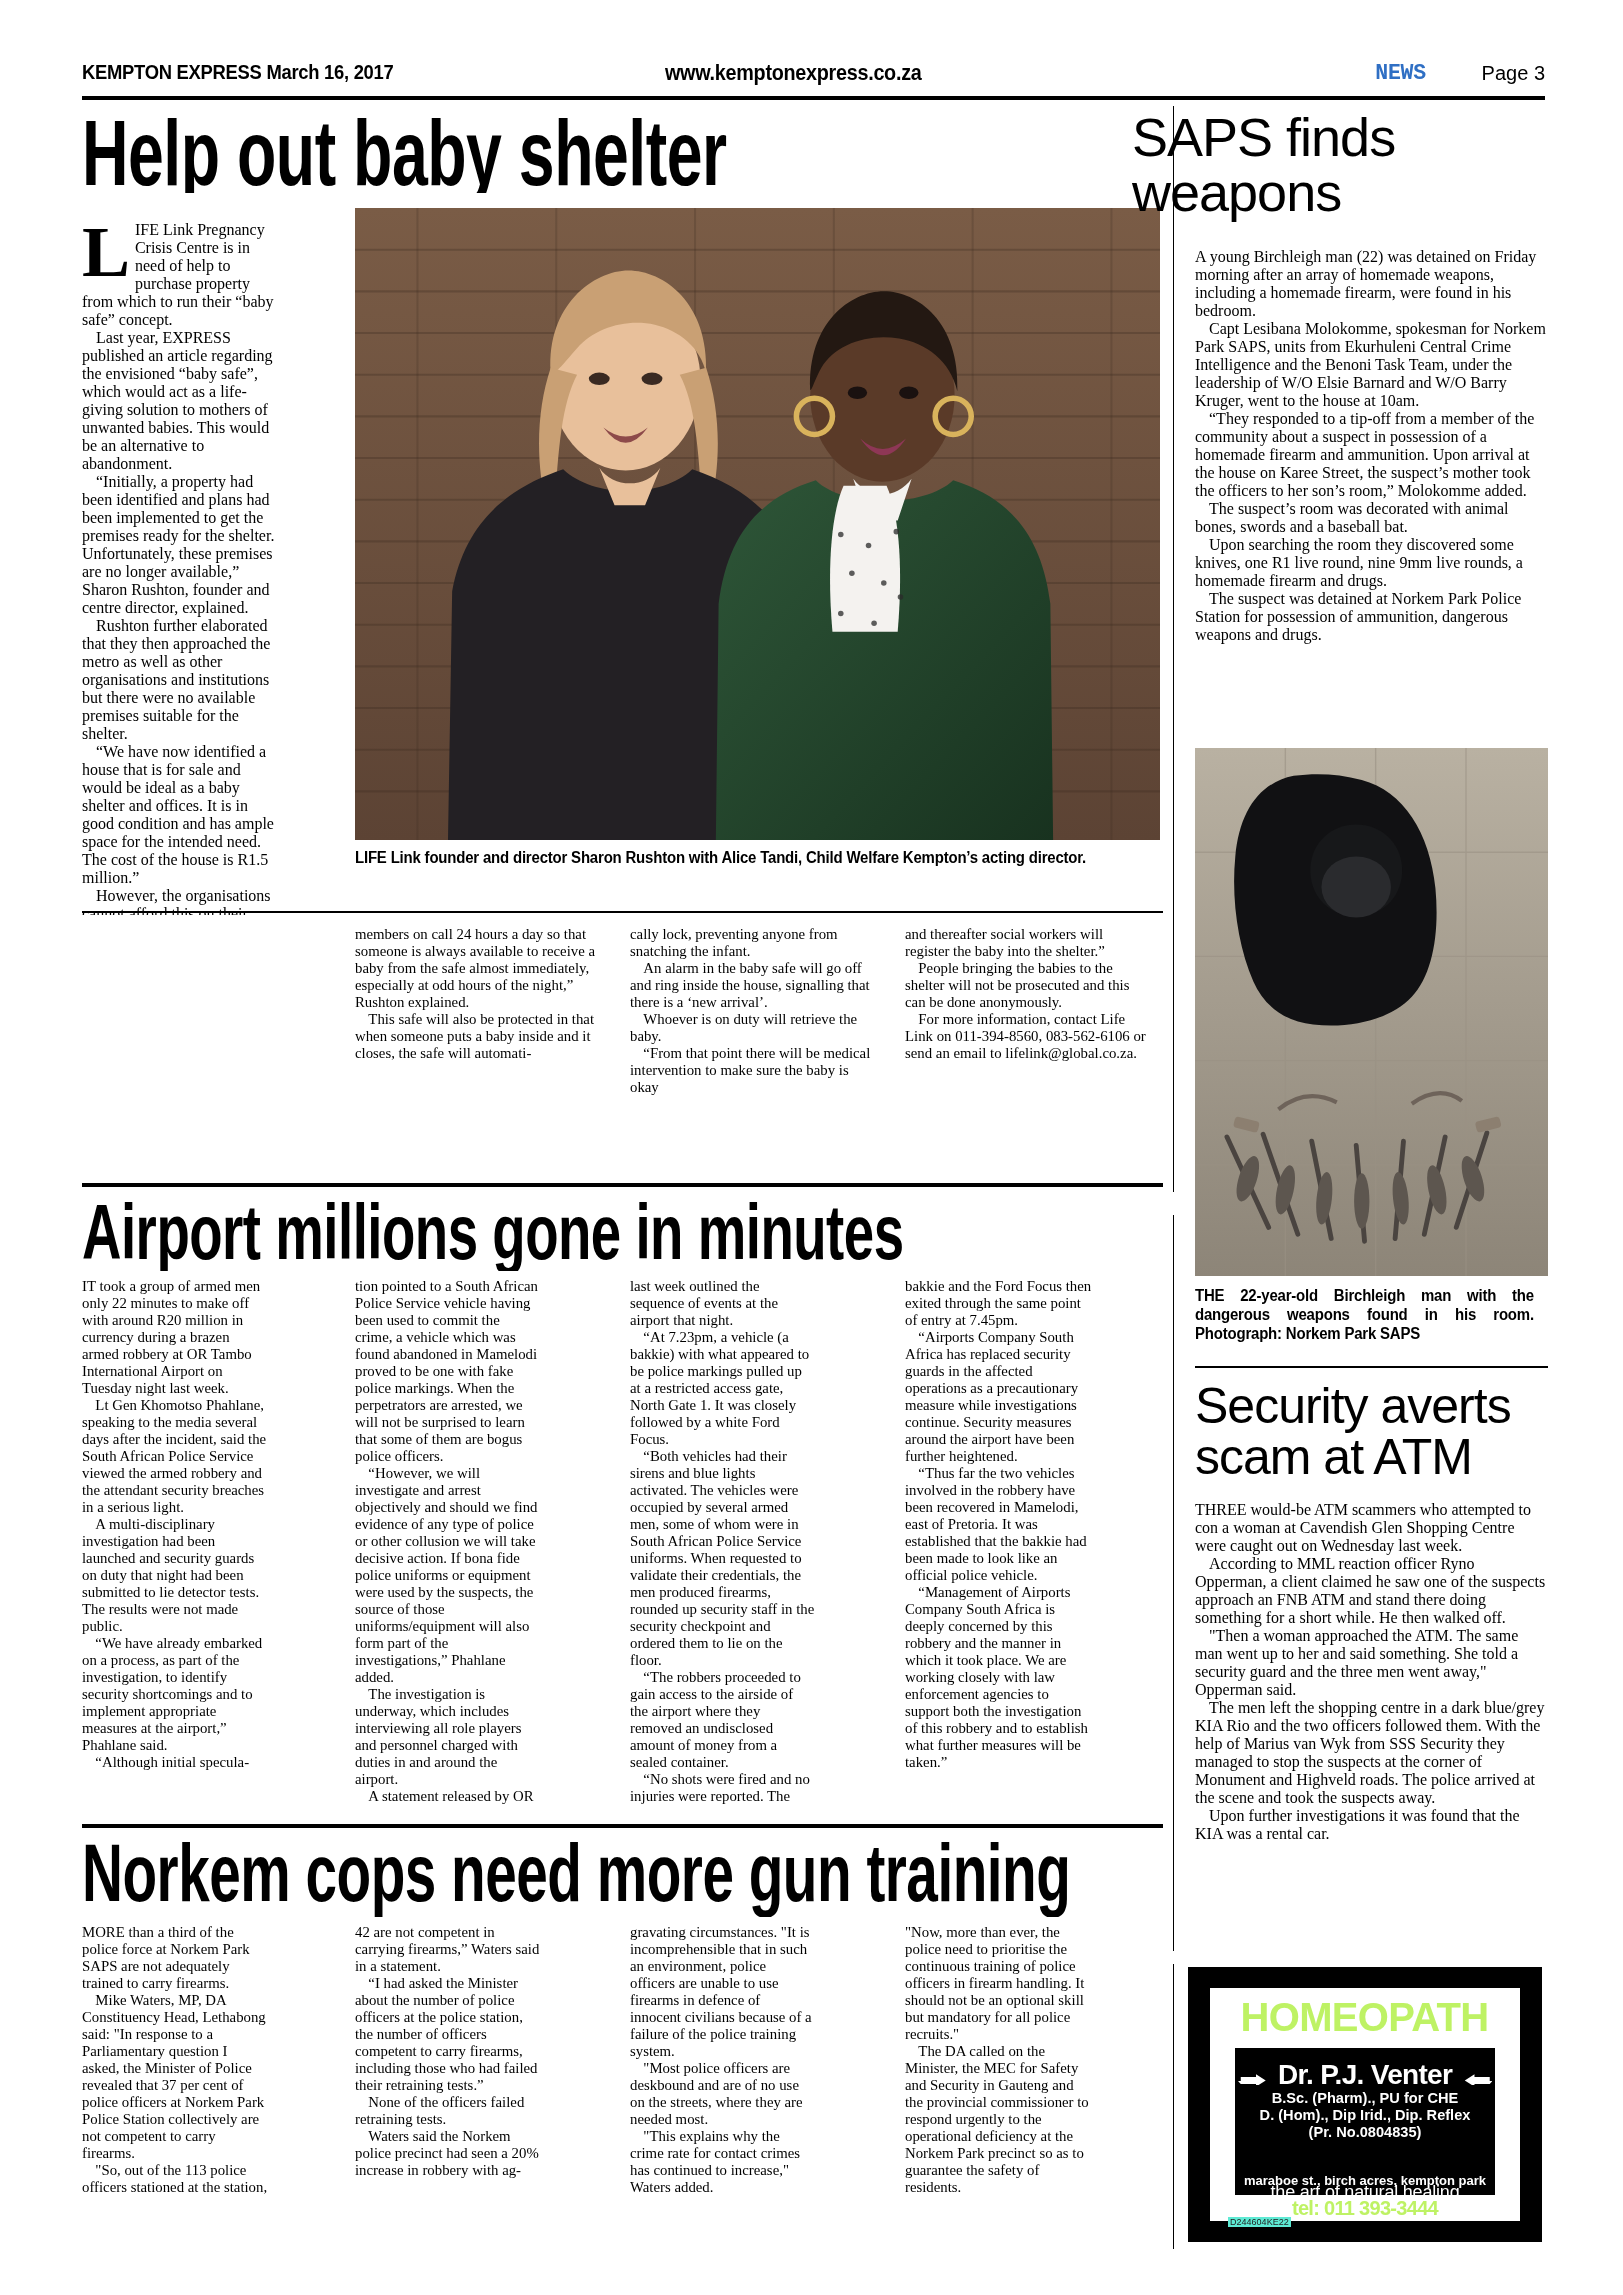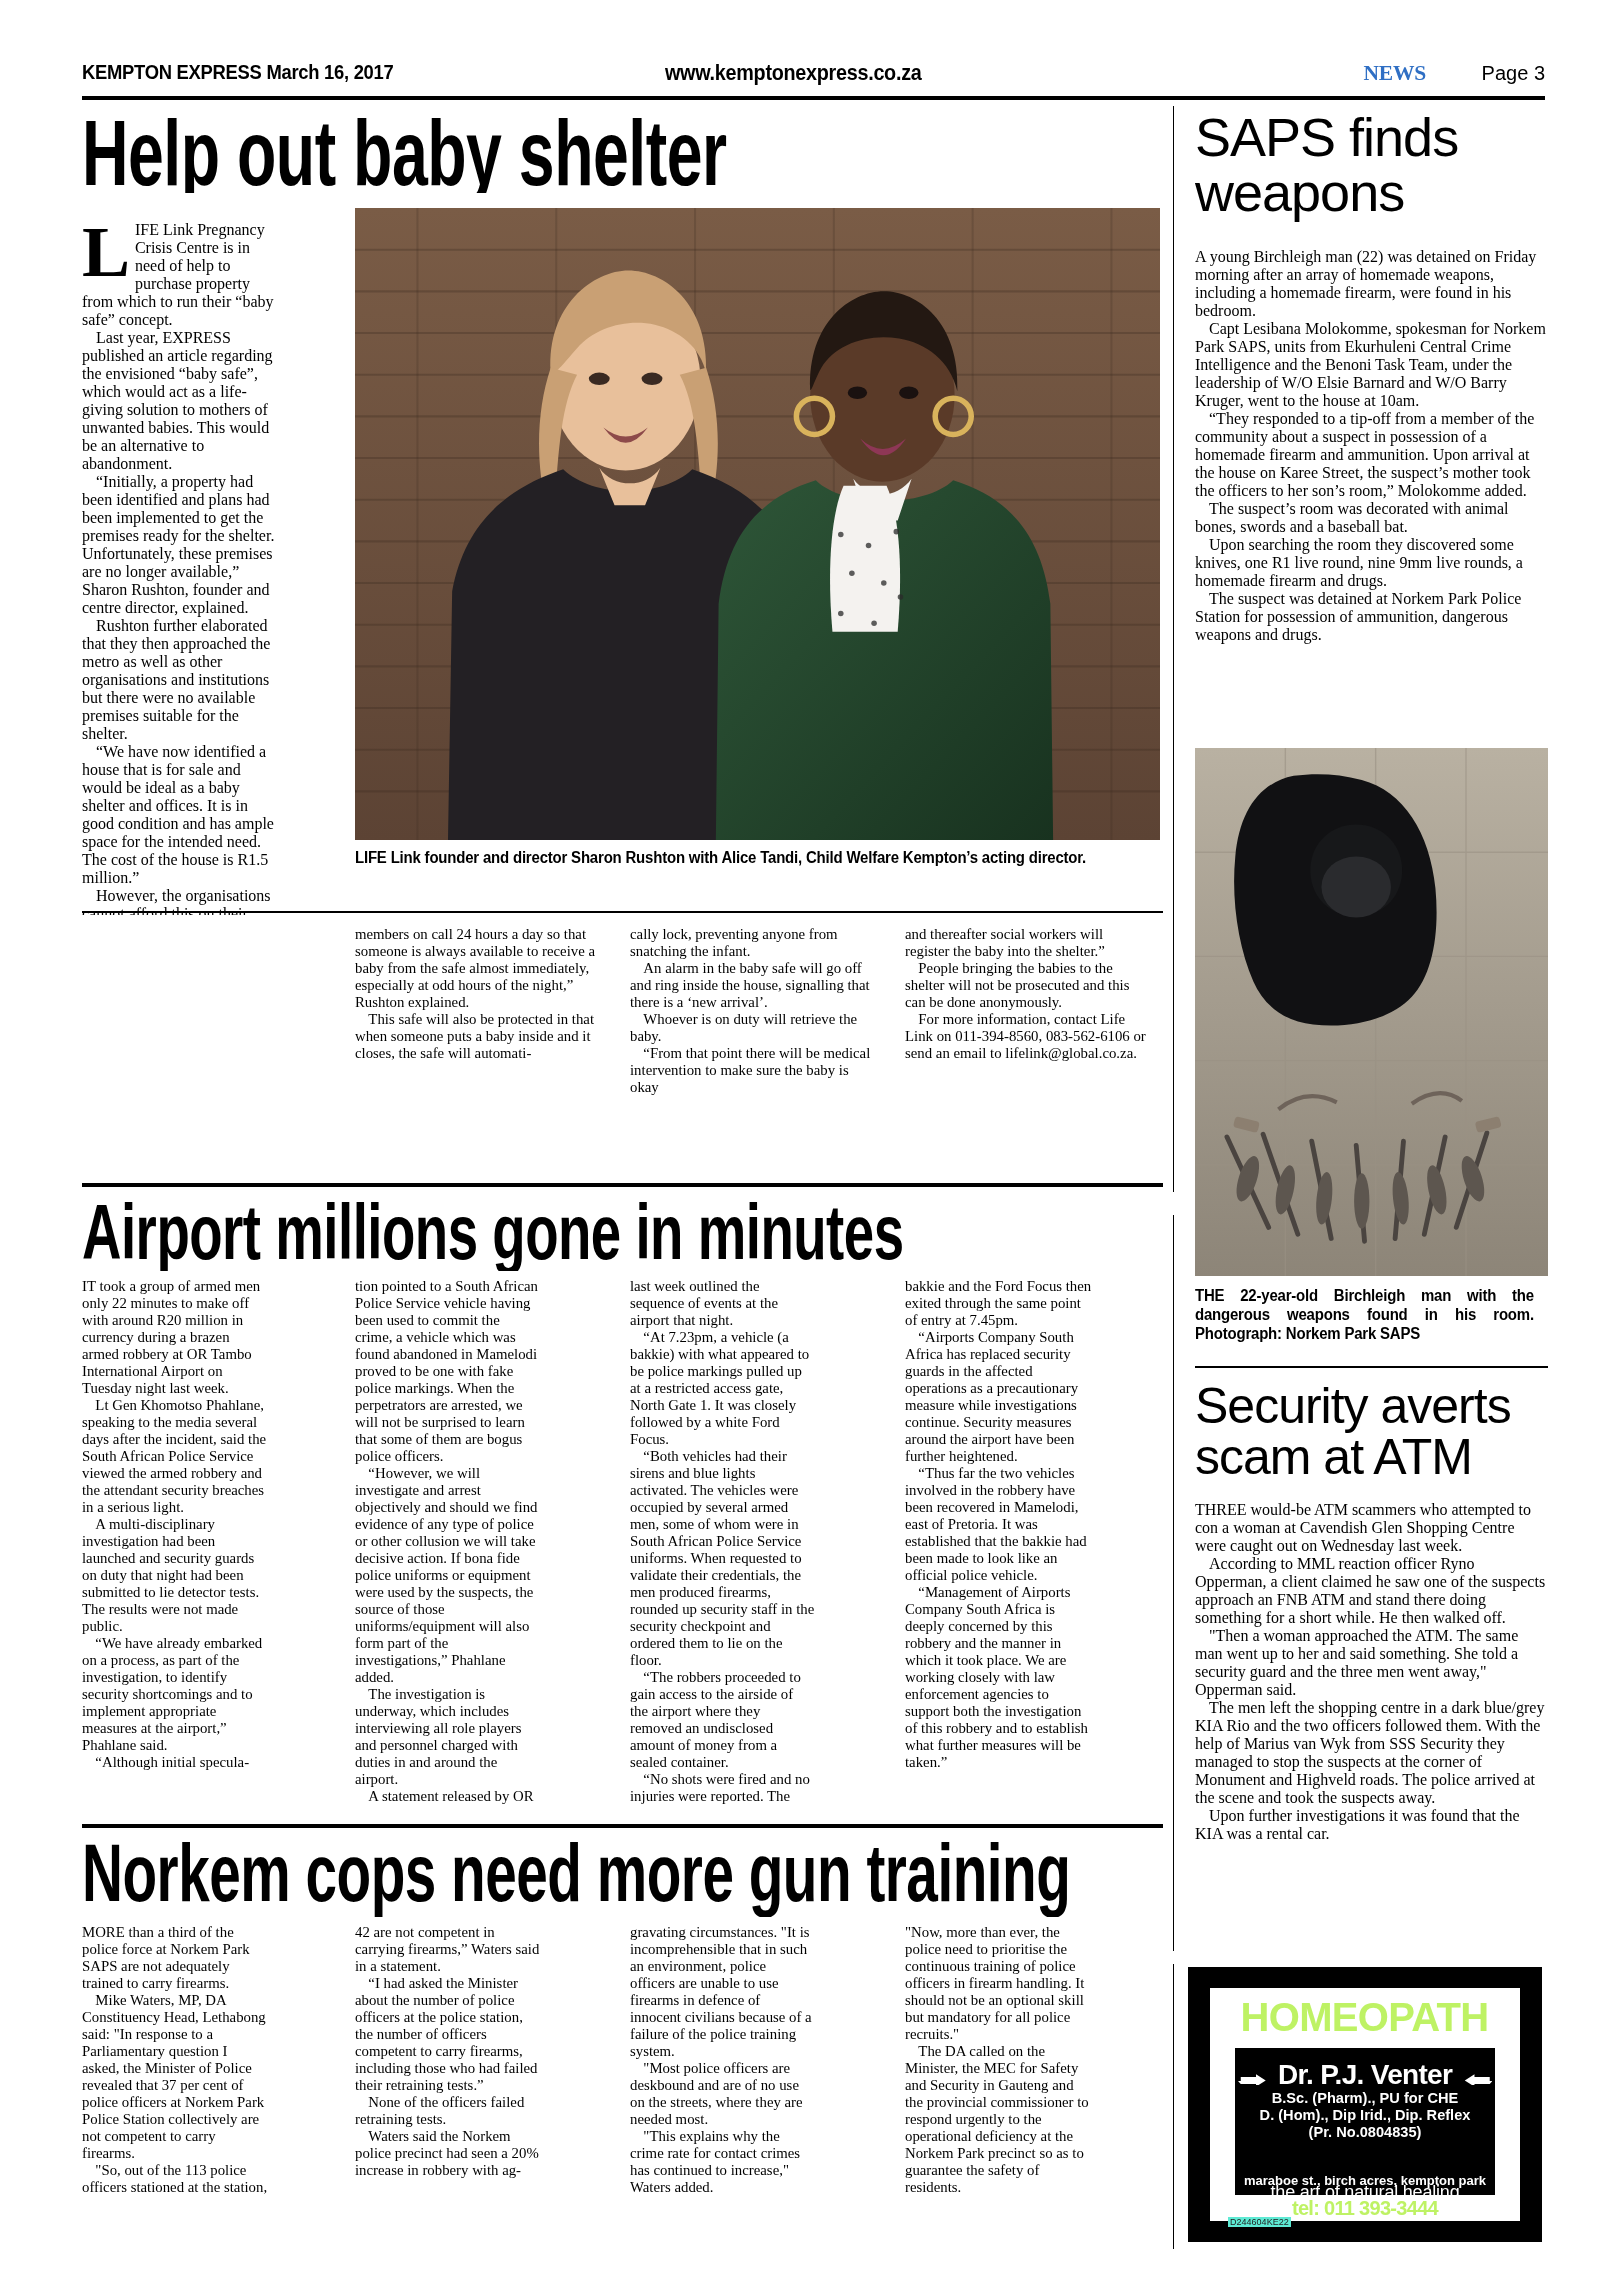--- a/index.html
+++ b/index.html
@@ -13,21 +13,21 @@
 
   
   .masthead{
     position:absolute;left:82px;top:61px;width:1463px;height:30.5px;
     display:flex;align-items:baseline;
   }
   .mh-left{font-family:"Liberation Sans",sans-serif;font-weight:700;font-size:20px;
     letter-spacing:-0.3px;white-space:nowrap;transform:scaleX(.92);transform-origin:left center;}
   .mh-url{font-family:"Liberation Sans",sans-serif;font-weight:700;font-size:21.5px;
     position:absolute;left:583px;top:0;letter-spacing:-0.3px;transform:scaleX(.92);transform-origin:left center;}
-  .mh-news{font-family:Liberation Serif, serif;font-weight:700;font-size:21.5px;
+  .mh-news{font-family:Liberation Mono, monospace;font-weight:700;font-size:21.5px;
     color:#2f6fc4;position:absolute;right:119px;top:0;letter-spacing:-0.2px;}
   .mh-page{font-family:"Liberation Sans",sans-serif;font-weight:400;font-size:20px;
     position:absolute;right:0;top:0.7px;}
   .mh-rule{position:absolute;left:82px;top:96px;width:1463px;height:4.2px;background:#000;}
 
   
   .hrule{position:absolute;background:#000;}
   .vrule{position:absolute;background:#000;width:1.4px;}
 
   
@@ -264,21 +264,21 @@
   <div class="col col-narrow" id="nor-c3" style="left:630px;top:1923px;width:193px;height:305px;">
       <p class="noind">gravating circumstances. "It is incomprehensible that in such an environment, police officers are unable to use firearms in defence of innocent civilians because of a failure of the police training system.</p>
       <p>"Most police officers are deskbound and are of no use on the streets, where they are needed most.</p>
       <p>"This explains why the crime rate for contact crimes has continued to increase," Waters added.</p>
     </div>
   <div class="col col-narrow" id="nor-c4" style="left:905px;top:1923px;width:199px;height:305px;">
       <p class="noind">"Now, more than ever, the police need to prioritise the continuous training of police officers in firearm handling. It should not be an optional skill but mandatory for all police recruits."</p>
       <p>The DA called on the Minister, the MEC for Safety and Security in Gauteng and the provincial commissioner to respond urgently to the operational deficiency at the Norkem Park precinct so as to guarantee the safety of residents.</p>
     </div>
 
-  <div style="position:absolute;left:1195px;top:110px;width:361px;height:136px;overflow:hidden;">
+  <div style="position:absolute;left:1132px;top:110px;width:361px;height:136px;overflow:hidden;">
     <div class="hl-plain" style="font-size:54px;">SAPS finds weapons</div>
   </div>
 
   <div class="col" id="saps-body" style="left:1195px;top:248px;width:353px;height:486px;">
       <p class="noind">A young Birchleigh man (22) was detained on Friday morning after an array of homemade weapons, including a homemade firearm, were found in his bedroom.</p>
       <p>Capt Lesibana Molokomme, spokesman for Norkem Park SAPS, units from Ekurhuleni Central Crime Intelligence and the Benoni Task Team, under the leadership of W/O Elsie Barnard and W/O Barry Kruger, went to the house at 10am.</p>
       <p>“They responded to a tip-off from a member of the community about a suspect in possession of a homemade firearm and ammunition. Upon arrival at the house on Karee Street, the suspect’s mother took the officers to her son’s room,” Molokomme added.</p>
       <p>The suspect’s room was decorated with animal bones, swords and a baseball bat.</p>
       <p>Upon searching the room they discovered some knives, one R1 live round, nine 9mm live rounds, a homemade firearm and drugs.</p>
       <p>The suspect was detained at Norkem Park Police Station for possession of ammunition, dangerous weapons and drugs.</p>

